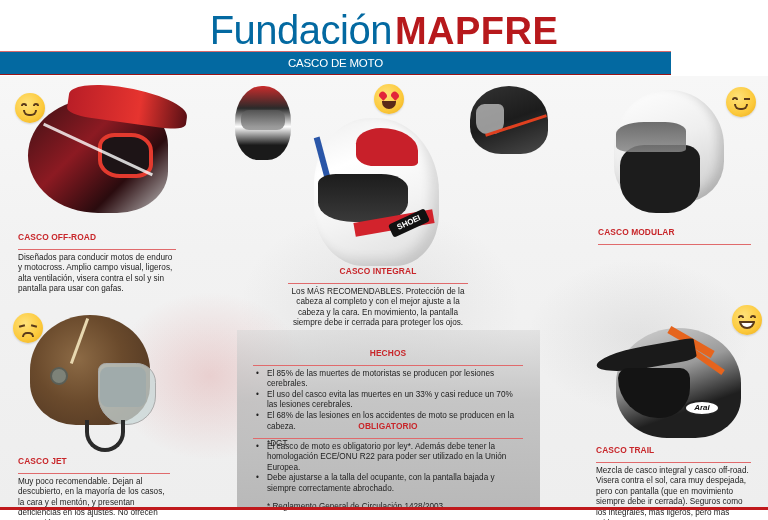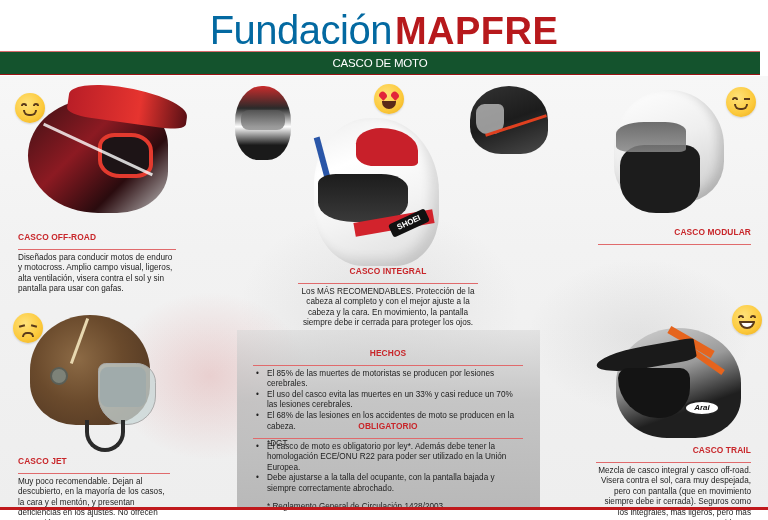--- a/index.html
+++ b/index.html
@@ -7,21 +7,21 @@
   body { position: relative; font-family: "Liberation Sans", "DejaVu Sans", sans-serif; color: #222; }
 
   .page { position: absolute; left: 0; top: 0; width: 768px; height: 520px; background: #fff; }
 
   
   .logo { position: absolute; top: 8px; left: 0; width: 768px; text-align: center; height: 40px; white-space: nowrap; }
   .logo .fund { font-family: Liberation Sans, sans-serif; font-size: 40px; color: #0369a1; letter-spacing: -0.5px; vertical-align: baseline; }
   .logo .mapfre { font-family: "Liberation Sans", "DejaVu Sans", sans-serif; font-weight: bold; font-size: 38px; color: #b7191c; letter-spacing: 0.5px; margin-left: 3px; vertical-align: baseline; }
 
   
-  .title-bar { position: absolute; top: 51px; left: 0; width: 760px; height: 24px; background: #14532d; border-top: 1px solid #d96a6c; border-bottom: 1px solid #9a1416; text-align: center; }
+  .title-bar { position: absolute; top: 51px; left: 0; width: 671px; height: 24px; background: #0369a1; border-top: 1px solid #d96a6c; border-bottom: 1px solid #9a1416; text-align: center; }
   .title-bar span { color: #fff; font-size: 11.5px; line-height: 22px; letter-spacing: -0.2px; }
 
   
   .bg { position: absolute; top: 76px; left: 0; width: 768px; height: 432px;
         background:
           radial-gradient(ellipse 140px 120px at 210px 300px, rgba(200,60,60,0.18), transparent 70%),
           radial-gradient(ellipse 160px 110px at 640px 260px, rgba(120,120,120,0.12), transparent 70%),
           radial-gradient(ellipse 200px 140px at 380px 230px, rgba(140,140,140,0.14), transparent 70%),
           linear-gradient(180deg, #f7f7f7 0%, #f2f2f2 40%, #eeeeee 100%); }
 
@@ -29,22 +29,22 @@
   .mid-panel { position: absolute; left: 237px; top: 330px; width: 303px; height: 178px;
                background: linear-gradient(180deg, rgba(215,215,215,0.55) 0%, rgba(190,190,190,0.85) 40%, rgba(180,180,180,0.92) 100%); }
 
   .bottom-line { position: absolute; left: 0; top: 507px; width: 768px; height: 3px; background: #c0191c; }
 
   
   .section { position: absolute; font-size: 8.2px; line-height: 10.6px; color: #222; }
   .section .heading { font-weight: bold; color: #c8262a; font-size: 8.4px; letter-spacing: 0.1px; padding-bottom: 6px; border-bottom: 1.5px solid #e06a6c; margin-bottom: 3px; }
   .section .body { color: #222; }
   .section.left { text-align: left; }
-  .section.right { text-align: right; }
-  .section.center { text-align: center; margin-left: 10px; }
+  .section.right { }
+  .section.center { text-align: center; }
 
   .offroad { left: 18px; top: 232px; width: 158px; }
   .integral { left: 288px; top: 266px; width: 180px; }
   .modular { left: 598px; top: 227px; width: 153px; }
   .jet { left: 18px; top: 456px; width: 152px; }
   .trail { left: 596px; top: 445px; width: 155px; }
 
   .hechos { left: 253px; top: 348px; width: 270px; }
   .obligatorio { left: 253px; top: 421px; width: 270px; }
   .hechos .heading, .obligatorio .heading { text-align: center; }

